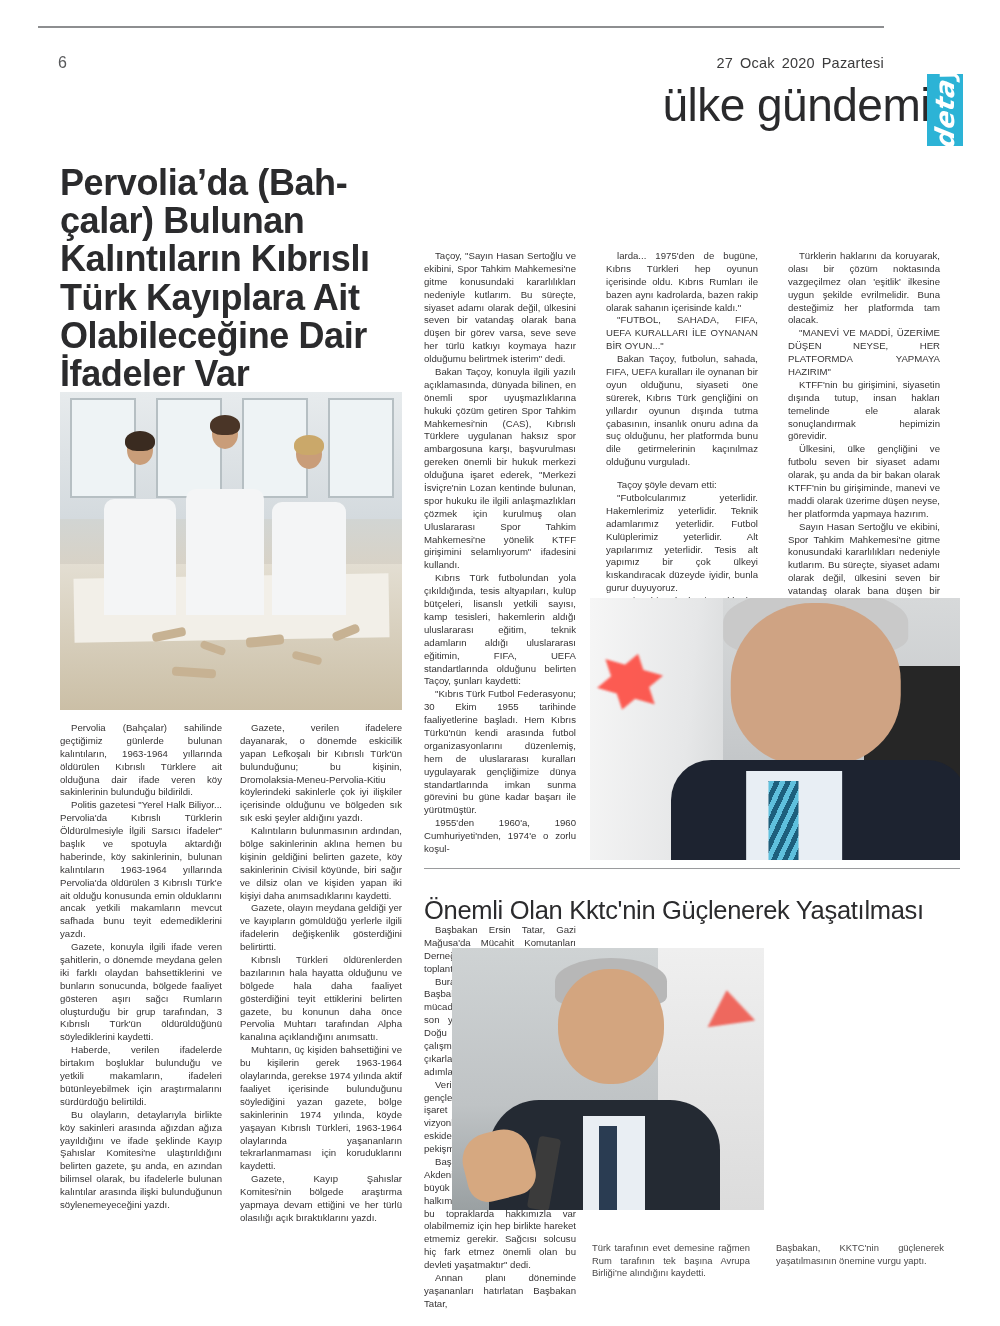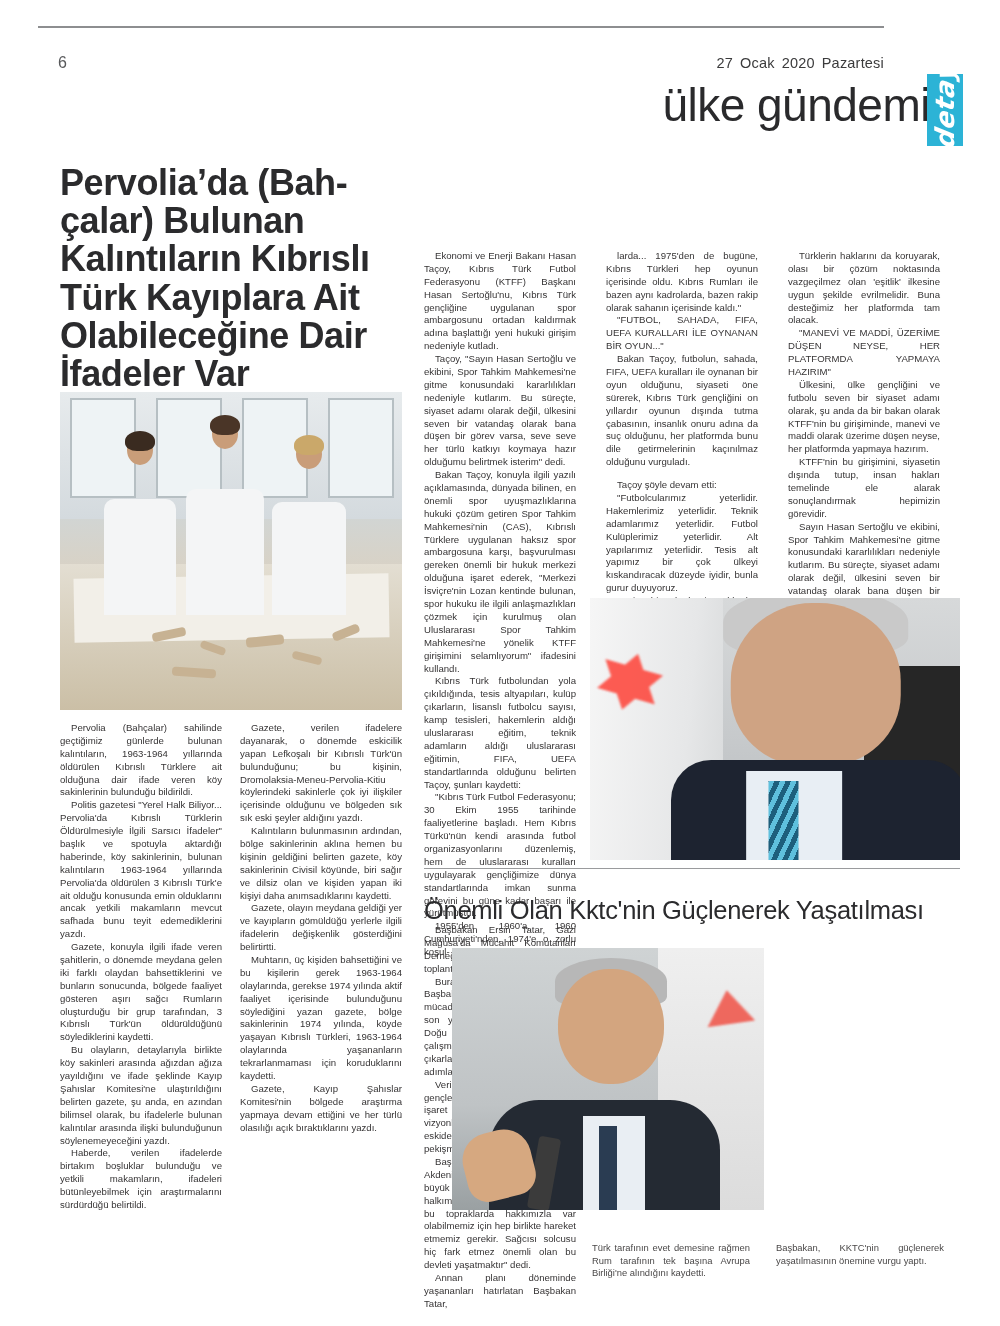--- a/index.html
+++ b/index.html
@@ -175,52 +175,52 @@
     <div class="bone" style="left:186px;top:244px;width:38px;height:10px;transform:rotate(-6deg)"></div>
     <div class="bone" style="left:232px;top:262px;width:30px;height:8px;transform:rotate(14deg)"></div>
     <div class="bone" style="left:112px;top:276px;width:44px;height:9px;transform:rotate(4deg)"></div>
     <div class="bone" style="left:272px;top:236px;width:28px;height:9px;transform:rotate(-22deg)"></div>
   </div>
 
   <div class="col" id="l-col1" style="left:60px;top:722px;width:162px;height:580px">
       <p>Pervolia (Bahçalar) sahilinde geçtiğimiz günlerde bulunan kalıntıların, 1963-1964 yıllarında öldürülen Kıbrıslı Türklere ait olduğuna dair ifade veren köy sakinlerinin bulunduğu bildirildi.</p>
       <p>Politis gazetesi "Yerel Halk Biliyor... Pervolia'da Kıbrıslı Türklerin Öldürülmesiyle İlgili Sarsıcı İfadeler" başlık ve spotuyla aktardığı haberinde, köy sakinlerinin, bulunan kalıntıların 1963-1964 yıllarında Pervolia'da öldürülen 3 Kıbrıslı Türk'e ait olduğu konusunda emin olduklarını ancak yetkili makamların mevcut safhada bunu teyit edemediklerini yazdı.</p>
       <p>Gazete, konuyla ilgili ifade veren şahitlerin, o dönemde meydana gelen iki farklı olaydan bahsettiklerini ve bunların sonucunda, bölgede faaliyet gösteren aşırı sağcı Rumların oluşturduğu bir grup tarafından, 3 Kıbrıslı Türk'ün öldürüldüğünü söylediklerini kaydetti.</p>
+      <p>Haberde, verilen ifadelerde birtakım boşluklar bulunduğu ve yetkili makamların, ifadeleri bütünleyebilmek için araştırmalarını sürdürdüğü belirtildi.</p>
       <p>Bu olayların, detaylarıyla birlikte köy sakinleri arasında ağızdan ağıza yayıldığını ve ifade şeklinde Kayıp Şahıslar Komitesi'ne ulaştırıldığını belirten gazete, şu anda, en azından bilimsel olarak, bu ifadelerle bulunan kalıntılar arasında ilişki bulunduğunun söylenemeyeceğini yazdı.</p>
-      <p>Haberde, verilen ifadelerde birtakım boşluklar bulunduğu ve yetkili makamların, ifadeleri bütünleyebilmek için araştırmalarını sürdürdüğü belirtildi.</p>
     </div>
   <div class="col" id="l-col2" style="left:240px;top:722px;width:162px;height:580px">
       <p>Gazete, verilen ifadelere dayanarak, o dönemde eskicilik yapan Lefkoşalı bir Kıbrıslı Türk'ün bulunduğunu; bu kişinin, Dromolaksia-Meneu-Pervolia-Kitiu köylerindeki sakinlerle çok iyi ilişkiler içerisinde olduğunu ve bölgeden sık sık eski şeyler aldığını yazdı.</p>
       <p>Kalıntıların bulunmasının ardından, bölge sakinlerinin aklına hemen bu kişinin geldiğini belirten gazete, köy sakinlerinin Civisil köyünde, biri sağır ve dilsiz olan ve kişiden yapan iki kişiyi daha anımsadıklarını kaydetti.</p>
       <p>Gazete, olayın meydana geldiği yer ve kayıpların gömüldüğü yerlerle ilgili ifadelerin değişkenlik gösterdiğini belirtirtti.</p>
+      <p>Kıbrıslı Türkleri öldürenlerden bazılarının hala hayatta olduğunu ve bölgede hala daha faaliyet gösterdiğini teyit ettiklerini belirten gazete, bu konunun daha önce Pervolia Muhtarı tarafından Alpha kanalına açıklandığını anımsattı.</p>
       <p>Muhtarın, üç kişiden bahsettiğini ve bu kişilerin gerek 1963-1964 olaylarında, gerekse 1974 yılında aktif faaliyet içerisinde bulunduğunu söylediğini yazan gazete, bölge sakinlerinin 1974 yılında, köyde yaşayan Kıbrıslı Türkleri, 1963-1964 olaylarında yaşananların tekrarlanmaması için koruduklarını kaydetti.</p>
       <p>Gazete, Kayıp Şahıslar Komitesi'nin bölgede araştırma yapmaya devam ettiğini ve her türlü olasılığı açık bıraktıklarını yazdı.</p>
     </div>
 
   <div class="col" id="r-col1" style="left:424px;top:250px;width:152px;height:610px">
-      <p>Ekonomi ve Enerji Bakanı Hasan Taçoy, Kıbrıs Türk Futbol Federasyonu (KTFF) Başkanı Hasan Sertoğlu'nu, Kıbrıs Türk gençliğine uygulanan spor ambargosunu ortadan kaldırmak adına başlattığı yeni hukuki girişim nedeniyle kutladı.</p>
       <p>Taçoy, "Sayın Hasan Sertoğlu ve ekibini, Spor Tahkim Mahkemesi'ne gitme konusundaki kararlılıkları nedeniyle kutlarım. Bu süreçte, siyaset adamı olarak değil, ülkesini seven bir vatandaş olarak bana düşen bir görev varsa, seve seve her türlü katkıyı koymaya hazır olduğumu belirtmek isterim" dedi.</p>
       <p>Bakan Taçoy, konuyla ilgili yazılı açıklamasında, dünyada bilinen, en önemli spor uyuşmazlıklarına hukuki çözüm getiren Spor Tahkim Mahkemesi'nin (CAS), Kıbrıslı Türklere uygulanan haksız spor ambargosuna karşı, başvurulması gereken önemli bir hukuk merkezi olduğuna işaret ederek, "Merkezi İsviçre'nin Lozan kentinde bulunan, spor hukuku ile ilgili anlaşmazlıkları çözmek için kurulmuş olan Uluslararası Spor Tahkim Mahkemesi'ne yönelik KTFF girişimini selamlıyorum" ifadesini kullandı.</p>
-      <p>Kıbrıs Türk futbolundan yola çıkıldığında, tesis altyapıları, kulüp çıkarların, lisanslı futbolcu sayısı, kamp tesisleri, hakemlerin aldığı uluslararası eğitim, teknik adamların aldığı uluslararası eğitimin, FIFA, UEFA standartlarında olduğunu belirten Taçoy, şunları kaydetti:</p>
+      <p>Kıbrıs Türk futbolundan yola çıkıldığında, tesis altyapıları, kulüp bütçeleri, lisanslı yetkili sayısı, kamp tesisleri, hakemlerin aldığı uluslararası eğitim, teknik adamların aldığı uluslararası eğitimin, FIFA, UEFA standartlarında olduğunu belirten Taçoy, şunları kaydetti:</p>
       <p>"Kıbrıs Türk Futbol Federasyonu; 30 Ekim 1955 tarihinde faaliyetlerine başladı. Hem Kıbrıs Türkü'nün kendi arasında futbol organizasyonlarını düzenlemiş, hem de uluslararası kuralları uygulayarak gençliğimize dünya standartlarında imkan sunma görevini bu güne kadar başarı ile yürütmüştür.</p>
       <p>1955'den 1960'a, 1960 Cumhuriyeti'nden, 1974'e o zorlu koşul-</p>
     </div>
   <div class="col" id="r-col2" style="left:606px;top:250px;width:152px;height:350px">
       <p>larda... 1975'den de bugüne, Kıbrıs Türkleri hep oyunun içerisinde oldu. Kıbrıs Rumları ile bazen aynı kadrolarda, bazen rakip olarak sahanın içerisinde kaldı."</p>
       <p>"FUTBOL, SAHADA, FIFA, UEFA KURALLARI İLE OYNANAN BİR OYUN..."</p>
       <p>Bakan Taçoy, futbolun, sahada, FIFA, UEFA kuralları ile oynanan bir oyun olduğunu, siyaseti öne sürerek, Kıbrıs Türk gençliğini on yıllardır oyunun dışında tutma çabasının, insanlık onuru adına da suç olduğunu, her platformda bunu dile getirmelerinin kaçınılmaz olduğunu vurguladı.</p>
       <p class="gap">Taçoy şöyle devam etti:</p>
       <p>"Futbolcularımız yeterlidir. Hakemlerimiz yeterlidir. Teknik adamlarımız yeterlidir. Futbol Kulüplerimiz yeterlidir. Alt yapılarımız yeterlidir. Tesis alt yapımız bir çok ülkeyi kıskandıracak düzeyde iyidir, bunla gurur duyuyoruz.</p>
       <p>Geriye bir tek, bu insanlık dışı spor ambargosunu kaldırmak kalıyor. Hukuki mücadele, her zeminde Kıbrıslı</p>
     </div>
   <div class="col" id="r-col3" style="left:788px;top:250px;width:152px;height:345px">
       <p>Türklerin haklarını da koruyarak, olası bir çözüm noktasında vazgeçilmez olan 'eşitlik' ilkesine uygun şekilde evrilmelidir. Buna desteğimiz her platformda tam olacak.</p>
       <p>"MANEVİ VE MADDİ, ÜZERİME DÜŞEN NEYSE, HER PLATFORMDA YAPMAYA HAZIRIM"</p>
+      <p>KTFF'nin bu girişimini, siyasetin dışında tutup, insan hakları temelinde ele alarak sonuçlandırmak hepimizin görevidir.</p>
       <p>Ülkesini, ülke gençliğini ve futbolu seven bir siyaset adamı olarak, şu anda da bir bakan olarak KTFF'nin bu girişiminde, manevi ve maddi olarak üzerime düşen neyse, her platformda yapmaya hazırım.</p>
-      <p>KTFF'nin bu girişimini, siyasetin dışında tutup, insan hakları temelinde ele alarak sonuçlandırmak hepimizin görevidir.</p>
       <p>Sayın Hasan Sertoğlu ve ekibini, Spor Tahkim Mahkemesi'ne gitme konusundaki kararlılıkları nedeniyle kutlarım. Bu süreçte, siyaset adamı olarak değil, ülkesini seven bir vatandaş olarak bana düşen bir görev varsa, seve seve her türlü katkıyı koymaya hazır olduğumu belirtmek isterim."</p>
     </div>
 
   <div class="photo" id="photo-minister">
     <div class="flag-pane">
       <div class="flag-star"></div>
     </div>
     <div class="chair"></div>
     <div class="m-hair"></div>
     <div class="m-head"></div>

